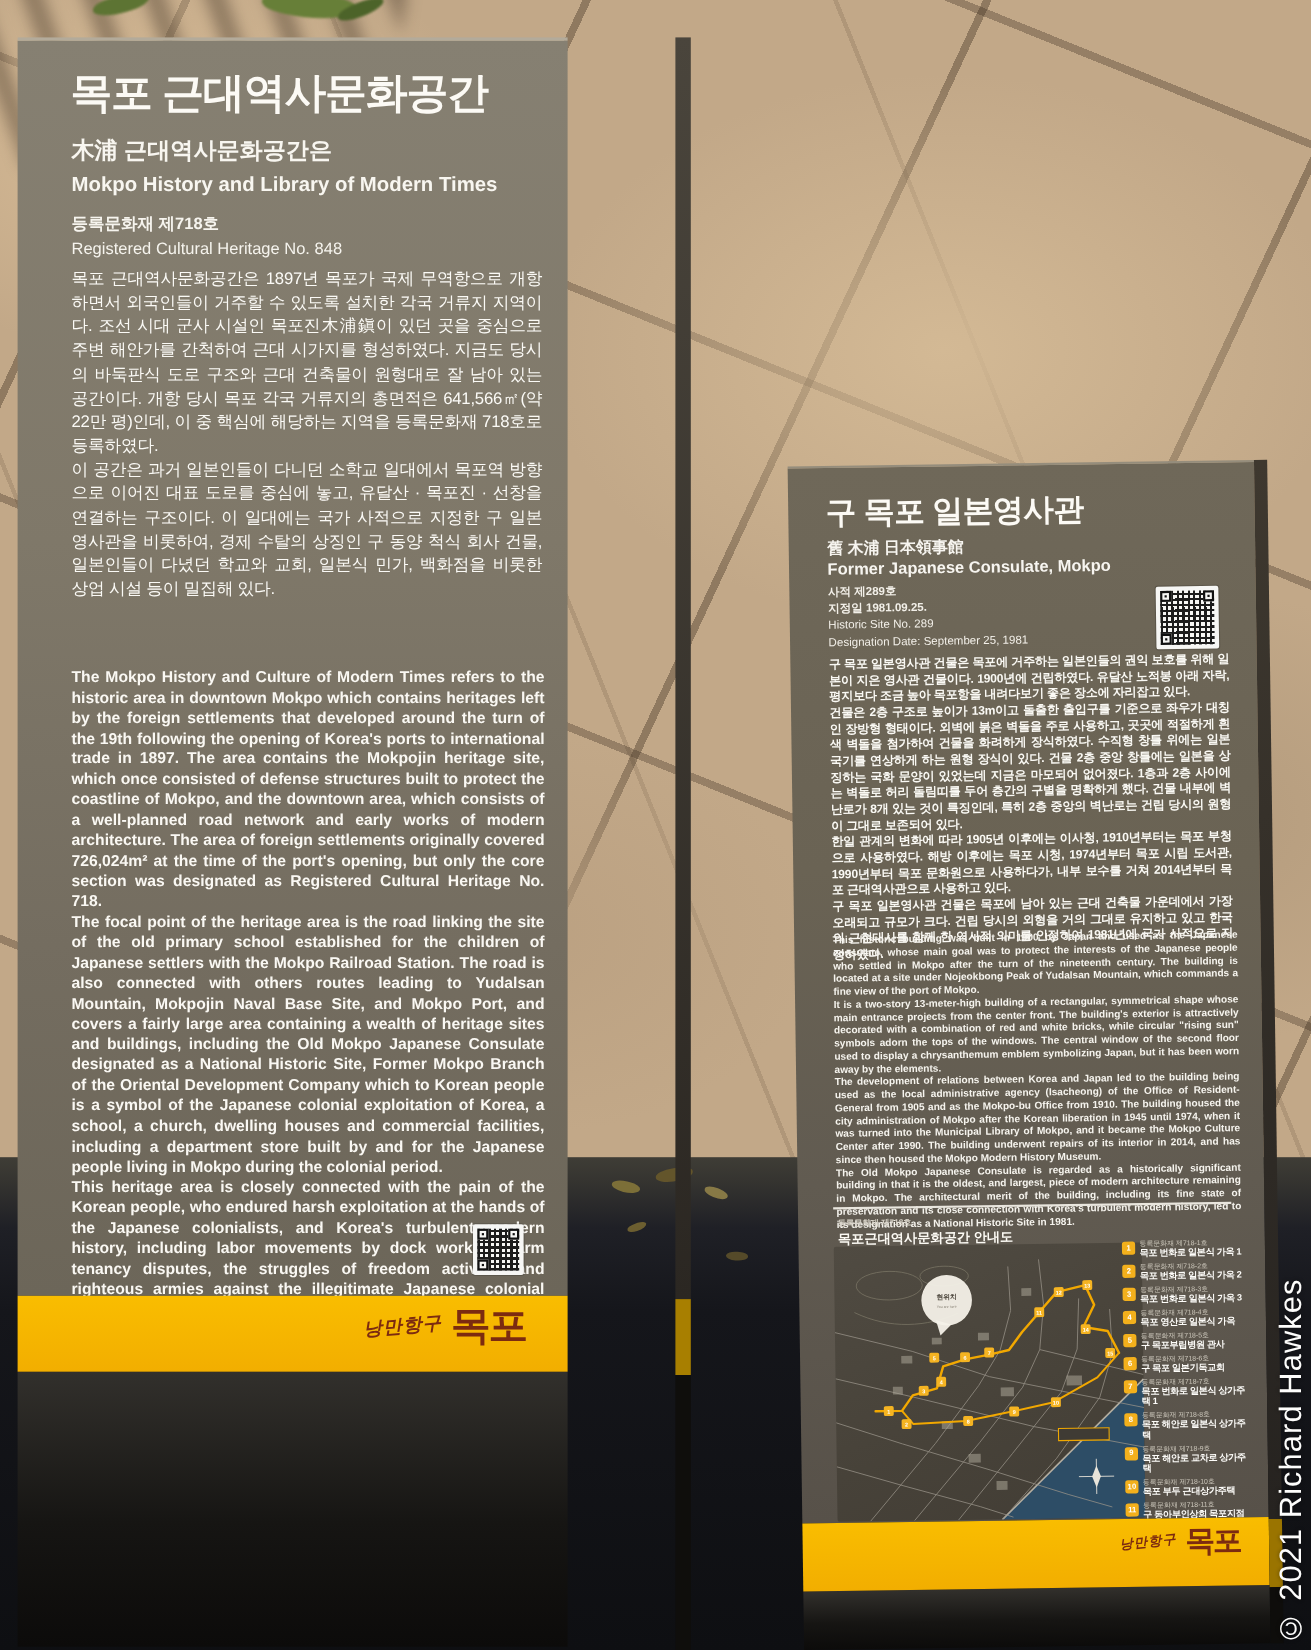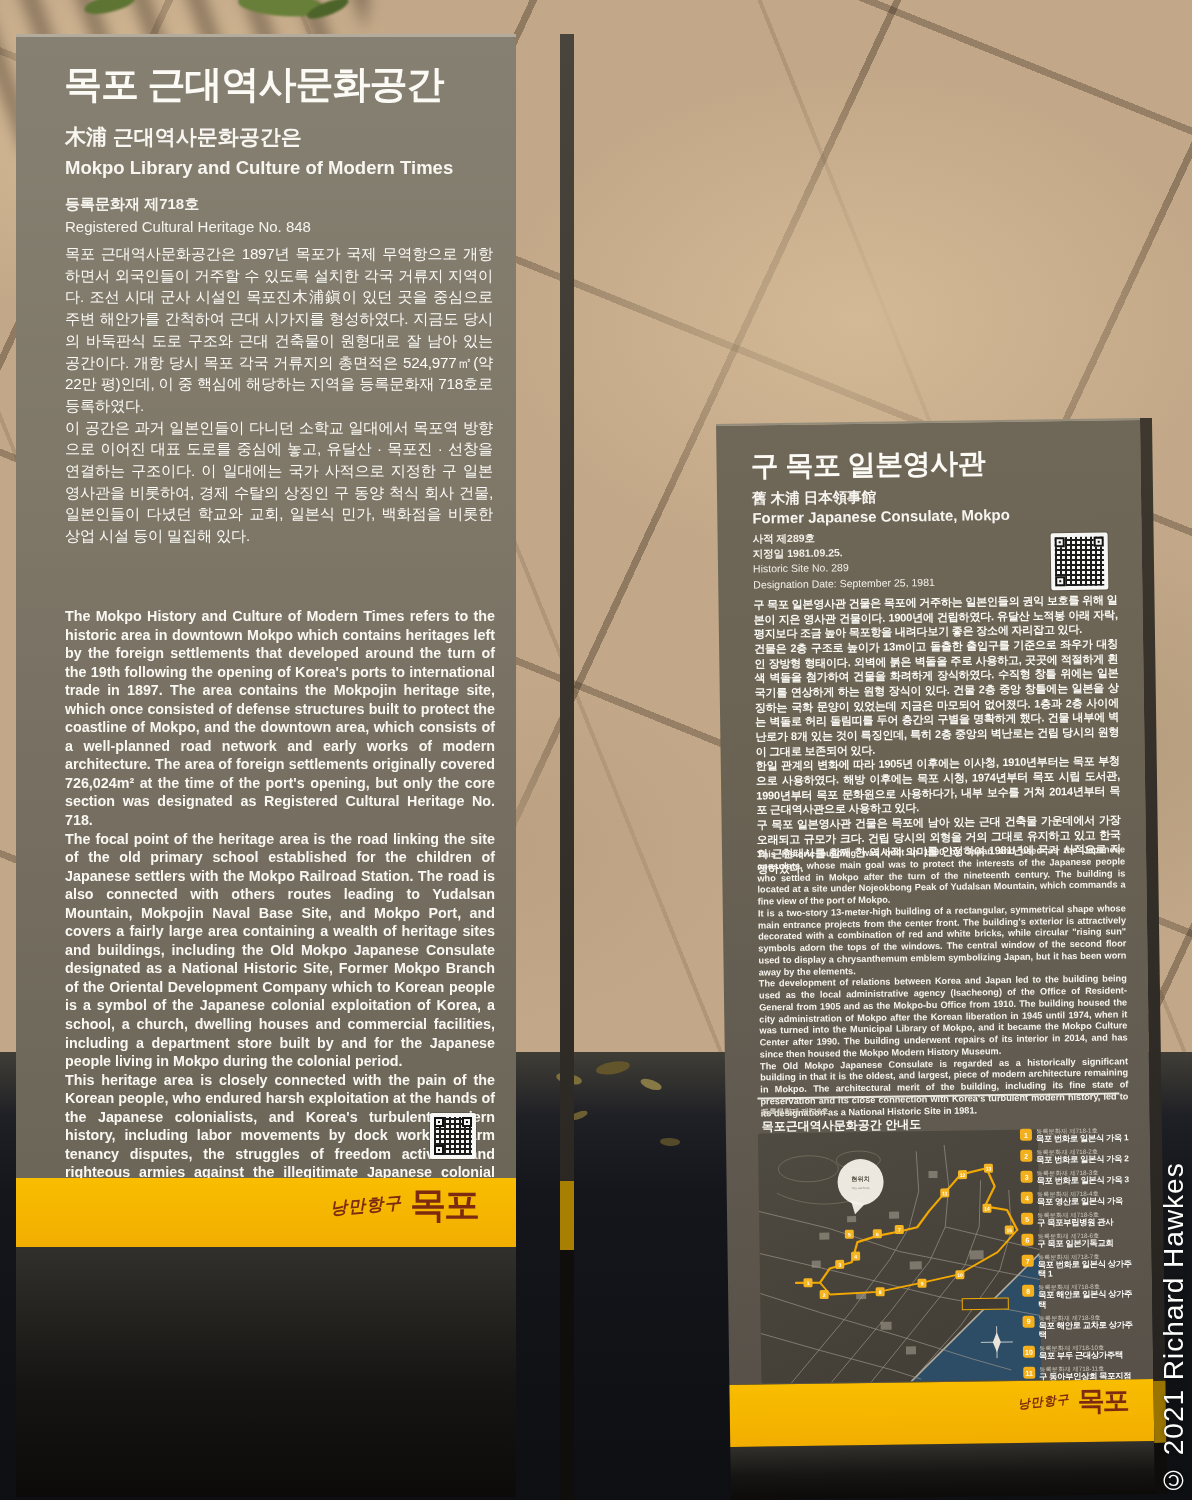--- a/index.html
+++ b/index.html
@@ -46,21 +46,21 @@
   .qr{position:absolute;background:#f6f6f4;border-radius:2px;padding:4px;box-shadow:0 0 0 1px rgba(0,0,0,.15);}
   .qr .mesh{width:100%;height:100%;position:relative;
     background-image:
       repeating-linear-gradient(0deg,#1c1c1c 0 2px,transparent 2px 5px),
       repeating-linear-gradient(90deg,#1c1c1c 0 2px,transparent 2px 5px);}
   .qr .eye{position:absolute;width:10px;height:10px;border:2px solid #111;background:#f6f6f4;}
   .qr .eye::after{content:"";position:absolute;left:2px;top:2px;width:2px;height:2px;background:#111;}
   .qr .e1{left:0;top:0;} .qr .e2{right:0;top:0;} .qr .e3{left:0;bottom:0;}
 
   
-  .left-sign{left:16px;top:34px;width:558px;}
+  .left-sign{left:16px;top:34px;width:612px;}
   .left-sign .face{width:500px;height:1144px;
     background:linear-gradient(180deg,#868072 0,#7f7869 40%,#746d60 72%,#6c6659 100%);
     border-top:3px solid #b3ab9b;}
   .left-sign .band{width:500px;height:69px;}
   .left-sign .pedestal{width:500px;height:250px;}
   .left-sign .side-edge{width:14px;height:1466px;right:0;}
   .ls-edge-face{height:1147px;background:linear-gradient(180deg,#4a453c,#2b2722);}
   .ls-edge-band{height:69px;background:#a87f00;}
   .ls-edge-ped{height:250px;background:#0f0e0c;}
 
@@ -142,27 +142,27 @@
     <span class="gleaf" style="left:596px;top:10px;width:34px;height:12px;background:#6b5b2a;transform:rotate(-8deg);"></span>
     <span class="gleaf" style="left:640px;top:28px;width:22px;height:9px;background:#96864a;transform:rotate(22deg);"></span>
     <span class="gleaf" style="left:570px;top:60px;width:18px;height:7px;background:#7a6a33;transform:rotate(-18deg);"></span>
     <span class="gleaf" style="left:660px;top:86px;width:20px;height:8px;background:#5f522a;transform:rotate(5deg);"></span>
   </div>
 
   <div class="sign left-sign">
     <div class="face">
       <div class="ls-title">목포 근대역사문화공간</div>
       <div class="ls-hanja">木浦 근대역사문화공간은</div>
-      <div class="ls-en-title">Mokpo Library and Culture of Modern Times</div>
+      <div class="ls-en-title">Mokpo History and Library of Modern Times</div>
       <div class="ls-desig">
         <div class="d1">등록문화재 제718호</div>
         <div class="d2">Registered Cultural Heritage No. 848</div>
       </div>
       <div class="ls-body-ko">
-        <p style="margin:0;">목포 근대역사문화공간은 1897년 목포가 국제 무역항으로 개항하면서 외국인들이 거주할 수 있도록 설치한 각국 거류지 지역이다. 조선 시대 군사 시설인 목포진木浦鎭이 있던 곳을 중심으로 주변 해안가를 간척하여 근대 시가지를 형성하였다. 지금도 당시의 바둑판식 도로 구조와 근대 건축물이 원형대로 잘 남아 있는 공간이다. 개항 당시 목포 각국 거류지의 총면적은 524,977㎡(약 22만 평)인데, 이 중 핵심에 해당하는 지역을 등록문화재 718호로 등록하였다.</p>
+        <p style="margin:0;">목포 근대역사문화공간은 1897년 목포가 국제 무역항으로 개항하면서 외국인들이 거주할 수 있도록 설치한 각국 거류지 지역이다. 조선 시대 군사 시설인 목포진木浦鎭이 있던 곳을 중심으로 주변 해안가를 간척하여 근대 시가지를 형성하였다. 지금도 당시의 바둑판식 도로 구조와 근대 건축물이 원형대로 잘 남아 있는 공간이다. 개항 당시 목포 각국 거류지의 총면적은 641,566㎡(약 22만 평)인데, 이 중 핵심에 해당하는 지역을 등록문화재 718호로 등록하였다.</p>
         <p style="margin:0;">이 공간은 과거 일본인들이 다니던 소학교 일대에서 목포역 방향으로 이어진 대표 도로를 중심에 놓고, 유달산 · 목포진 · 선창을 연결하는 구조이다. 이 일대에는 국가 사적으로 지정한 구 일본 영사관을 비롯하여, 경제 수탈의 상징인 구 동양 척식 회사 건물, 일본인들이 다녔던 학교와 교회, 일본식 민가, 백화점을 비롯한 상업 시설 등이 밀집해 있다.</p>
       </div>
       <div class="ls-body-en">
         <p style="margin:0;">The Mokpo History and Culture of Modern Times refers to the historic area in downtown Mokpo which contains heritages left by the foreign settlements that developed around the turn of the 19th following the opening of Korea's ports to international trade in 1897. The area contains the Mokpojin heritage site, which once consisted of defense structures built to protect the coastline of Mokpo, and the downtown area, which consists of a well-planned road network and early works of modern architecture. The area of foreign settlements originally covered 726,024m² at the time of the port's opening, but only the core section was designated as Registered Cultural Heritage No. 718.</p>
         <p style="margin:0;">The focal point of the heritage area is the road linking the site of the old primary school established for the children of Japanese settlers with the Mokpo Railroad Station. The road is also connected with others routes leading to Yudalsan Mountain, Mokpojin Naval Base Site, and Mokpo Port, and covers a fairly large area containing a wealth of heritage sites and buildings, including the Old Mokpo Japanese Consulate designated as a National Historic Site, Former Mokpo Branch of the Oriental Development Company which to Korean people is a symbol of the Japanese colonial exploitation of Korea, a school, a church, dwelling houses and commercial facilities, including a department store built by and for the Japanese people living in Mokpo during the colonial period.</p>
         <p style="margin:0;">This heritage area is closely connected with the pain of the Korean people, who endured harsh exploitation at the hands of the Japanese colonialists, and Korea's turbulent modern history, including labor movements by dock workers, farm tenancy disputes, the struggles of freedom activists and righteous armies against the illegitimate Japanese colonial rule of Korea. The area also contains valuable traces of the lives led by ordinary citizens of Mokpo after Korea's liberation in 1945.</p>
       </div>
       <div class="qr ls-qr">
         <div class="mesh">
           <span class="eye e1"></span>

